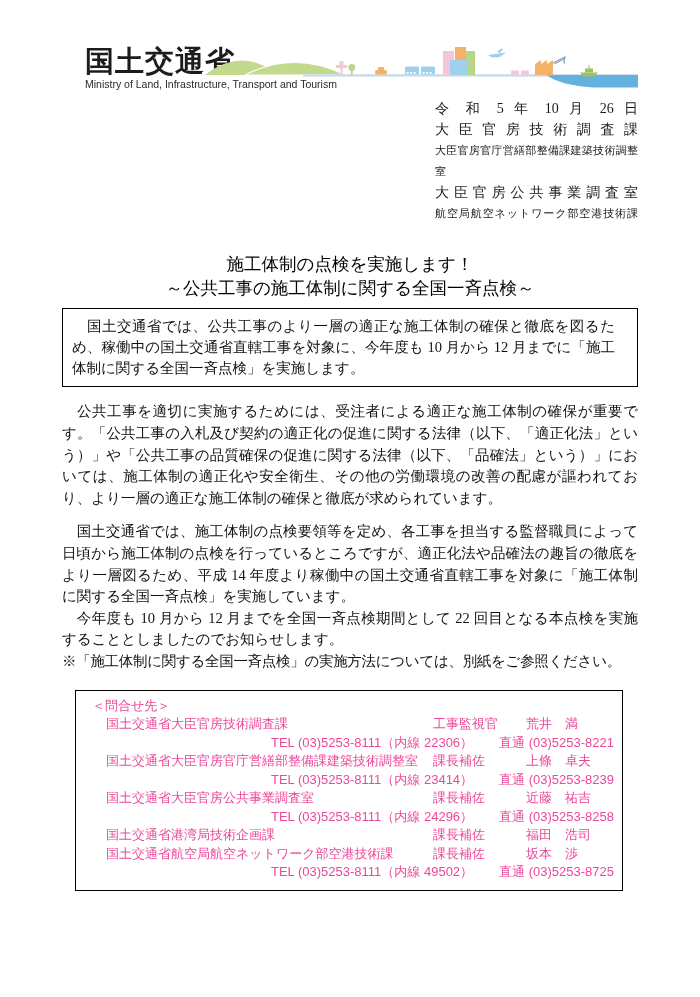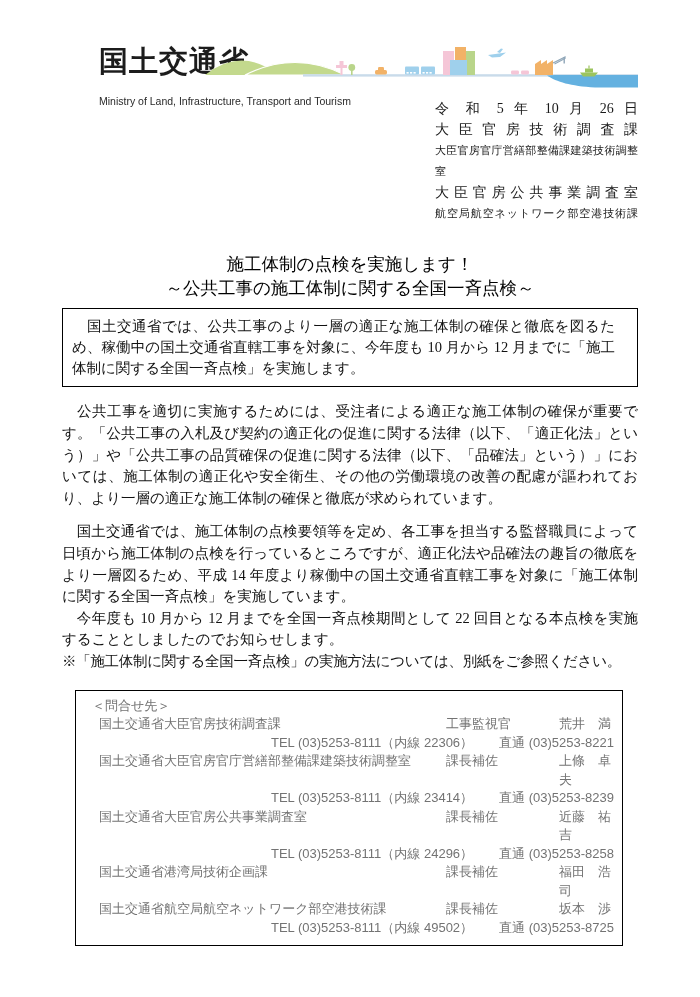--- a/index.html
+++ b/index.html
@@ -9,28 +9,28 @@
     margin:0 auto;
     background:#ffffff;
     color:#111;
     font-family:"Liberation Serif","DejaVu Serif",serif;
     overflow:hidden;
   }
   .content{margin:0 62px;width:576px;}
 
   
   .header{position:relative;height:230px;}
-  .logo{position:absolute;left:37px;top:46px;}
+  .logo{position:absolute;left:23px;top:46px;}
   .logo-title{
     font-family:"Liberation Sans","DejaVu Sans",sans-serif;
     font-weight:bold;font-size:29px;letter-spacing:1px;color:#1c1c1c;line-height:30px;
   }
   .logo-sub{
     font-family:"Liberation Sans","DejaVu Sans",sans-serif;
-    font-size:10.5px;color:#2a2a2a;margin-top:19px;letter-spacing:0px;
+    font-size:10.5px;color:#2a2a2a;margin-top:2px;letter-spacing:0px;
   }
   .skyline{position:absolute;left:133px;top:44px;width:443px;height:46px;}
 
   .date-block{
     position:absolute;right:0;top:98px;width:203px;
     text-align:justify;
     line-height:21px;
     color:#1a1a1a;
   }
   .date-block .jline{
@@ -61,24 +61,24 @@
   .p1{margin-top:14px;}
   .p23{margin-top:12px;}
   .note-line{margin-top:0;font-size:14.5px;line-height:21.6px;letter-spacing:-0.3px;}
 
   
   .contact-box{
     margin:17px 15px 0 13px;
     border:1px solid #000;
     padding:6px 8px 8px 8px;
     font-family:"Liberation Sans","DejaVu Sans",sans-serif;
-    font-size:13px;line-height:18.5px;color:#737373;
+    font-size:13px;line-height:18.5px;color:#ec4899;
   }
   .contact-heading{margin-left:8px;}
-  .contact-row{display:flex;margin-left:15px;gap:20px;}
+  .contact-row{display:flex;margin-left:22px;}
   .contact-dept{flex:0 0 327px;}
   .contact-role{flex:0 0 93px;}
   .contact-name{flex:1 1 auto;}
   .contact-tel{margin-left:40px;text-align:right;}
 </style>
 </head>
 <body>
 
 <div class="page">
   <div class="content">

